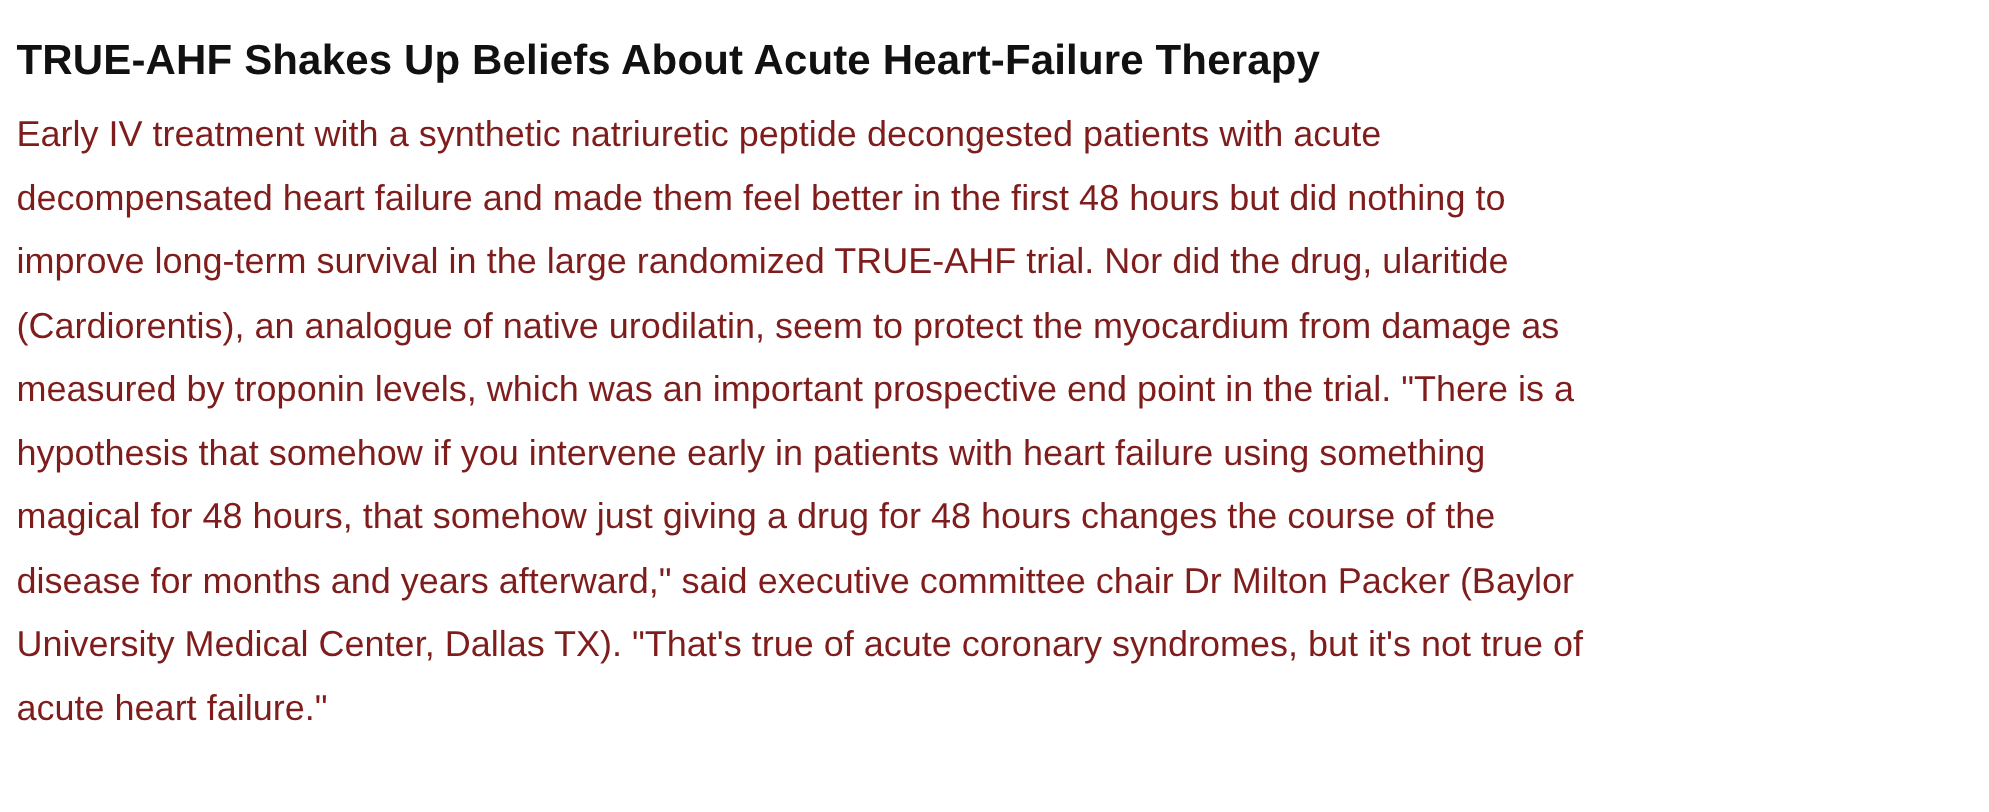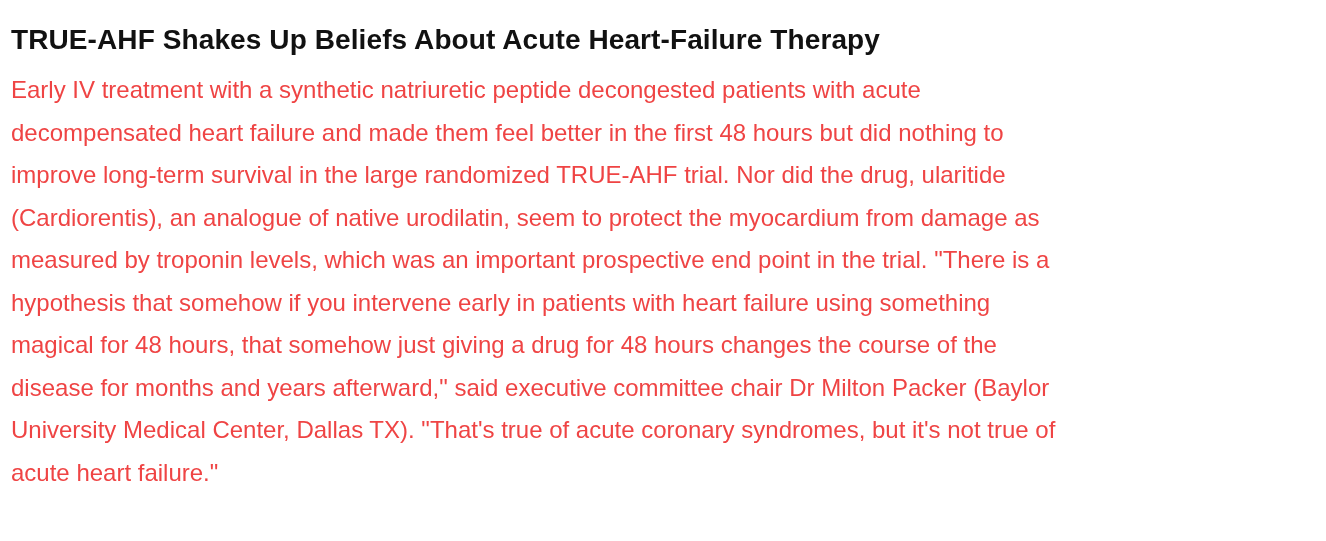--- a/index.html
+++ b/index.html
@@ -25,21 +25,21 @@
     line-height: 1.25;
     color: #111111;
     letter-spacing: 0.1px;
   }
   .article-body {
     margin: 0;
     max-width: 1252px;
     font-size: 24px;
     font-weight: 400;
     line-height: 42.5px;
-    color: #ef4444;
+    color: #7f1d1d;
   }
 </style>
 </head>
 <body>
 
 <div class="article">
   <h1 class="article-title">TRUE-AHF Shakes Up Beliefs About Acute Heart-Failure Therapy</h1>
   <p class="article-body">Early IV treatment with a synthetic natriuretic peptide decongested patients with acute decompensated heart failure and made them feel better in the first 48 hours but did nothing to improve long-term survival in the large randomized TRUE-AHF trial. Nor did the drug, ularitide (Cardiorentis), an analogue of native urodilatin, seem to protect the myocardium from damage as measured by troponin levels, which was an important prospective end point in the trial. "There is a hypothesis that somehow if you intervene early in patients with heart failure using something magical for 48 hours, that somehow just giving a drug for 48 hours changes the course of the disease for months and years afterward," said executive committee chair Dr Milton Packer (Baylor University Medical Center, Dallas TX). "That's true of acute coronary syndromes, but it's not true of acute heart failure."</p>
 </div>
 

